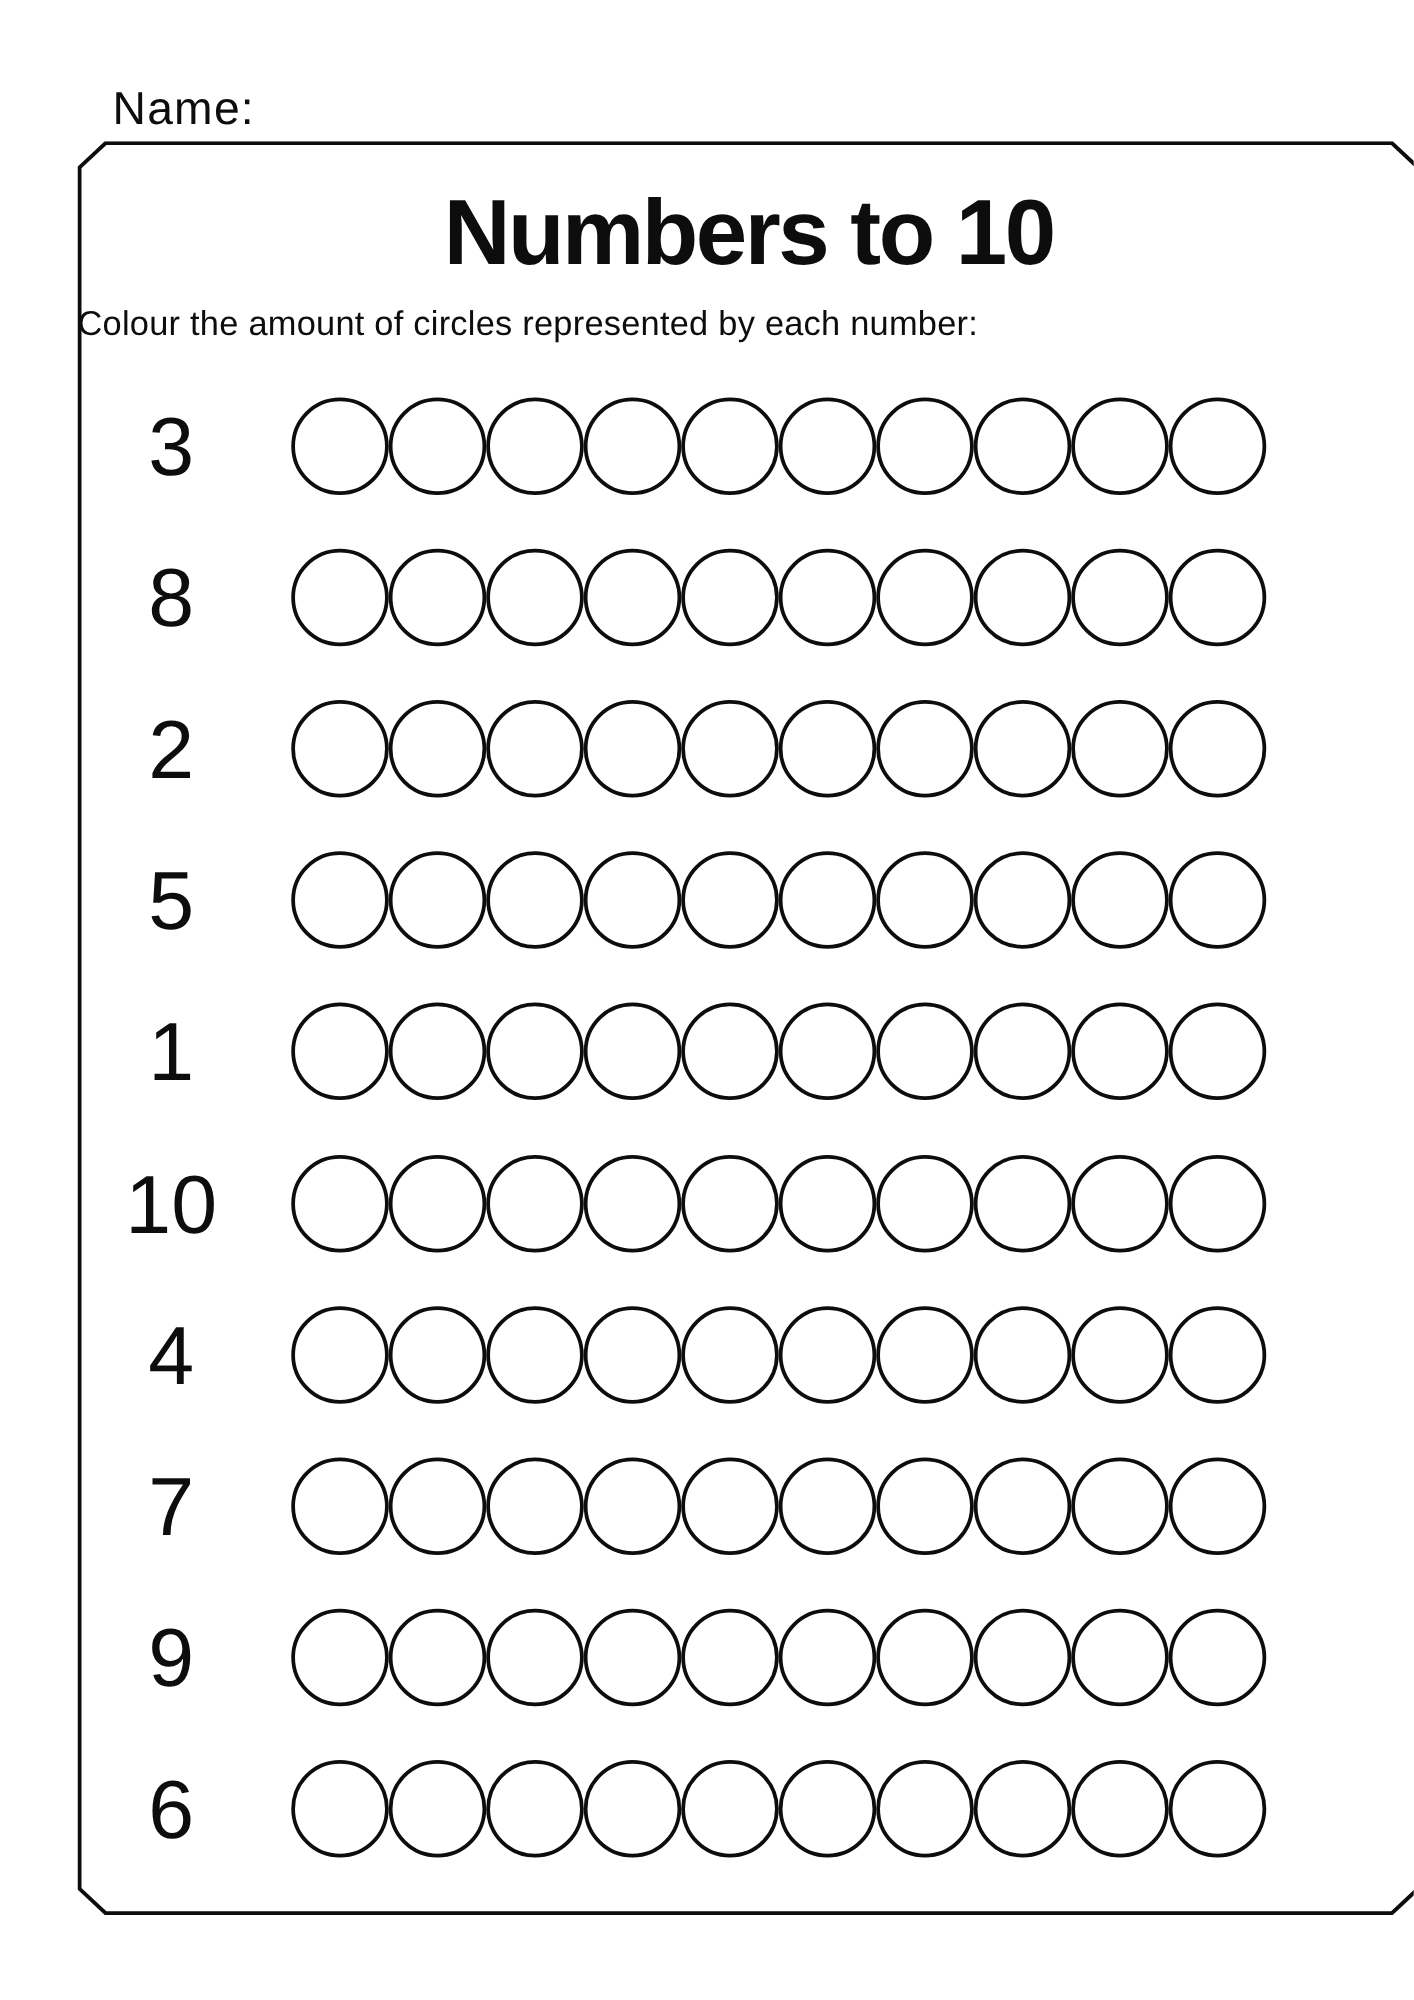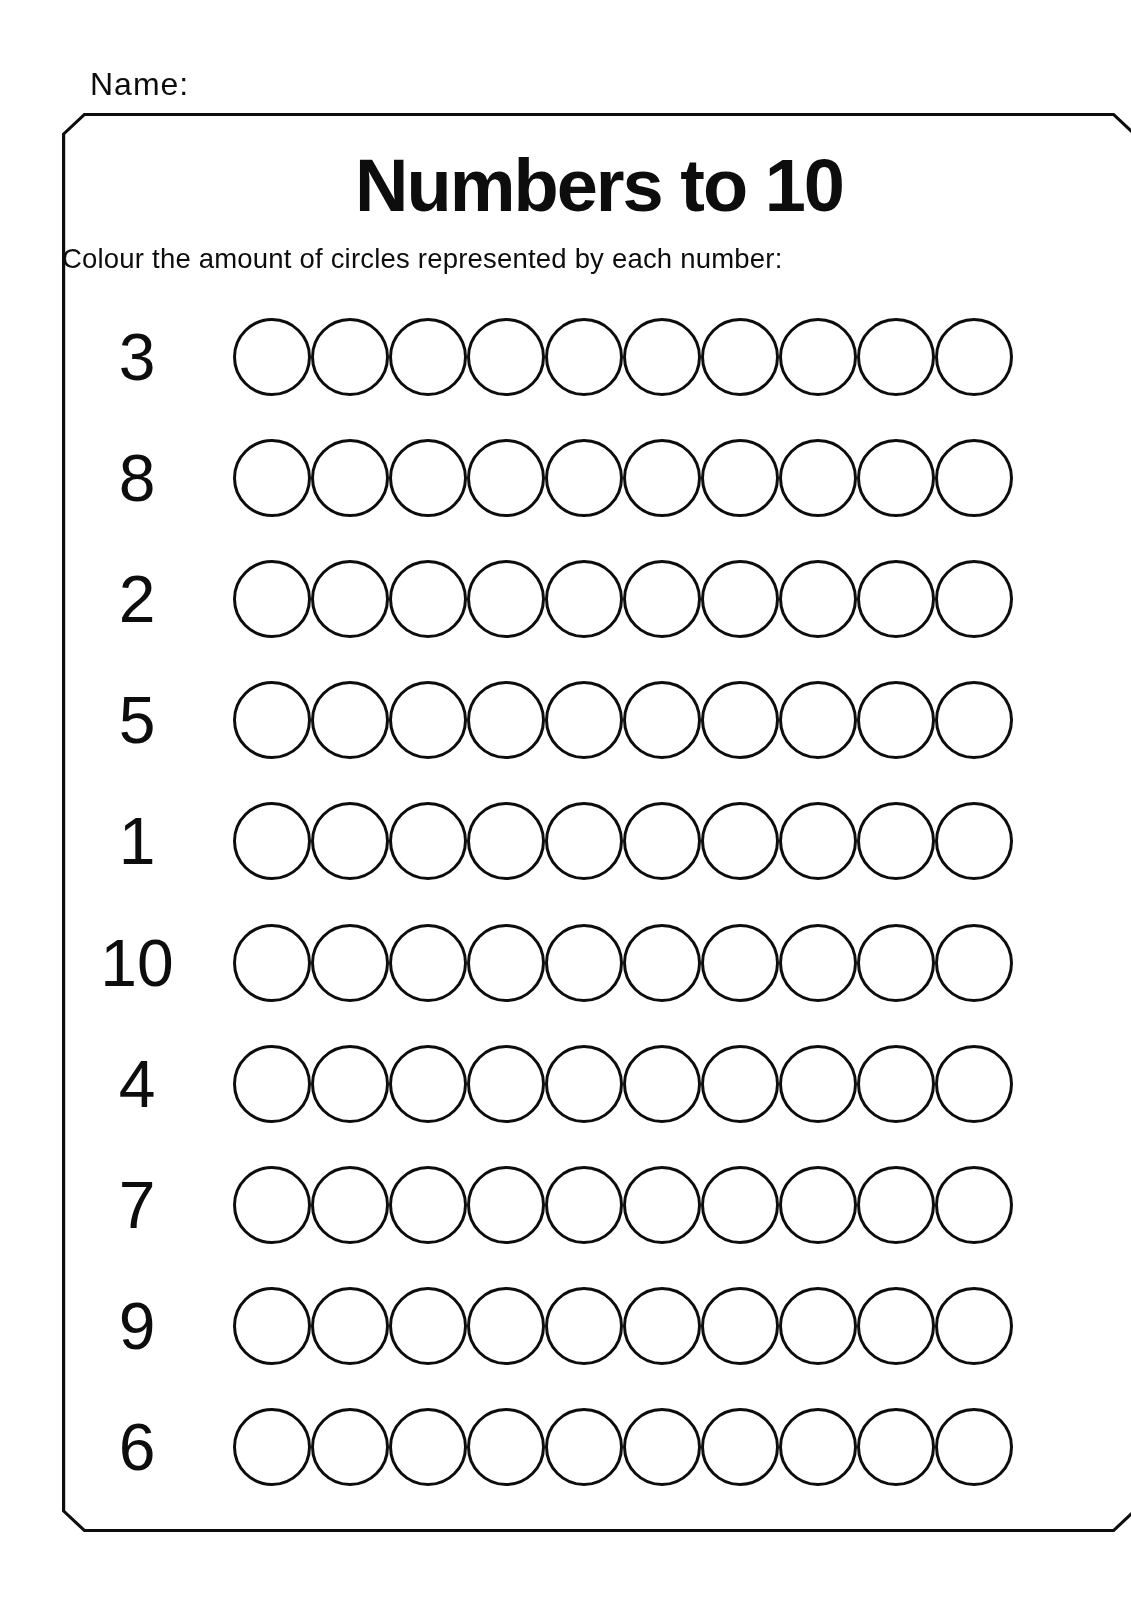--- a/index.html
+++ b/index.html
@@ -8,21 +8,21 @@
   body { width:1131px; height:1600px; position:relative; overflow:hidden; }
 
   .page {
     position:relative; width:1131px; height:1600px;
     background:var(--paper); color:var(--ink);
     font-family:"Liberation Sans", sans-serif;
   }
 
   .name-label {
     position:absolute; left:90px; top:66px;
-    font-size:32px; letter-spacing:1px; font-weight:400;
+    font-size:37px; letter-spacing:1px; font-weight:400;
   }
 
   .frame {
     position:absolute; left:62px; top:113px;
     width:1074px; height:1419px;
   }
   .frame-border { position:absolute; left:0; top:0; width:100%; height:100%; }
 
   .title {
     position:absolute; left:0; right:0; top:36px;

